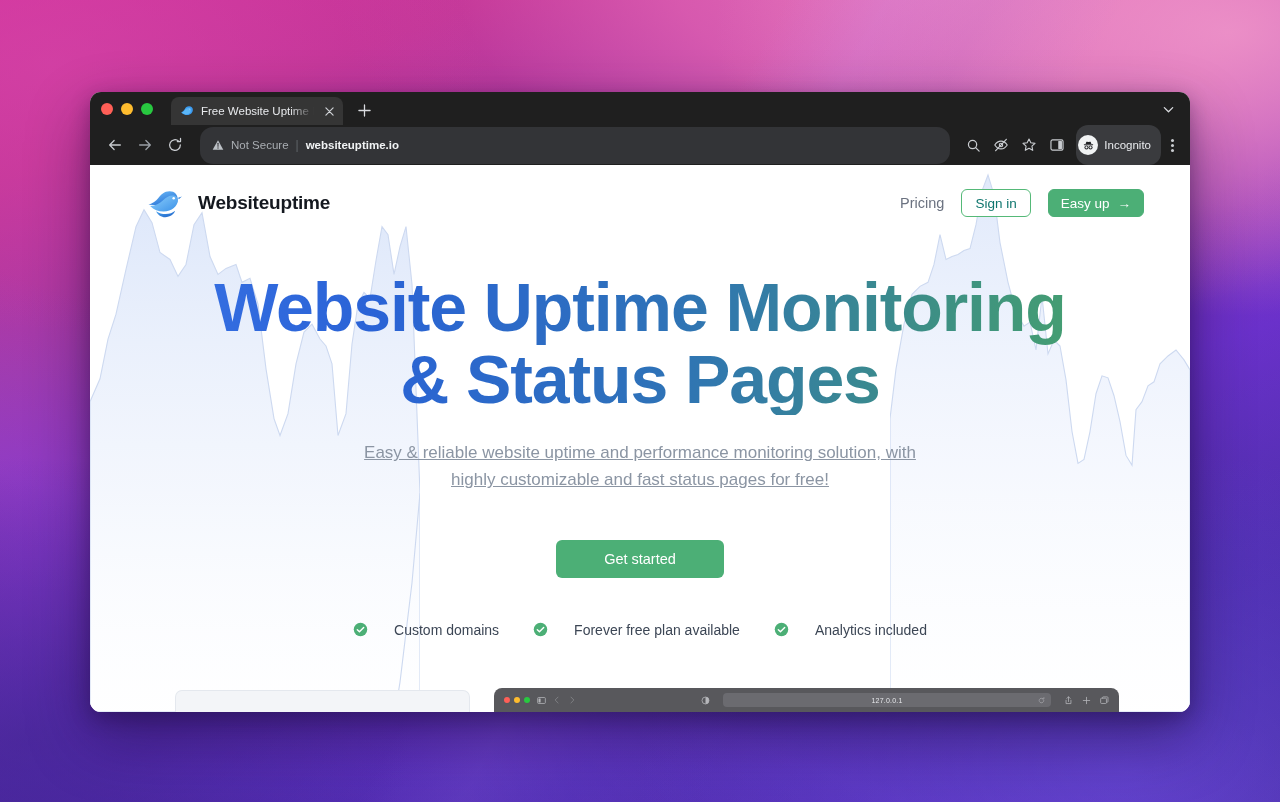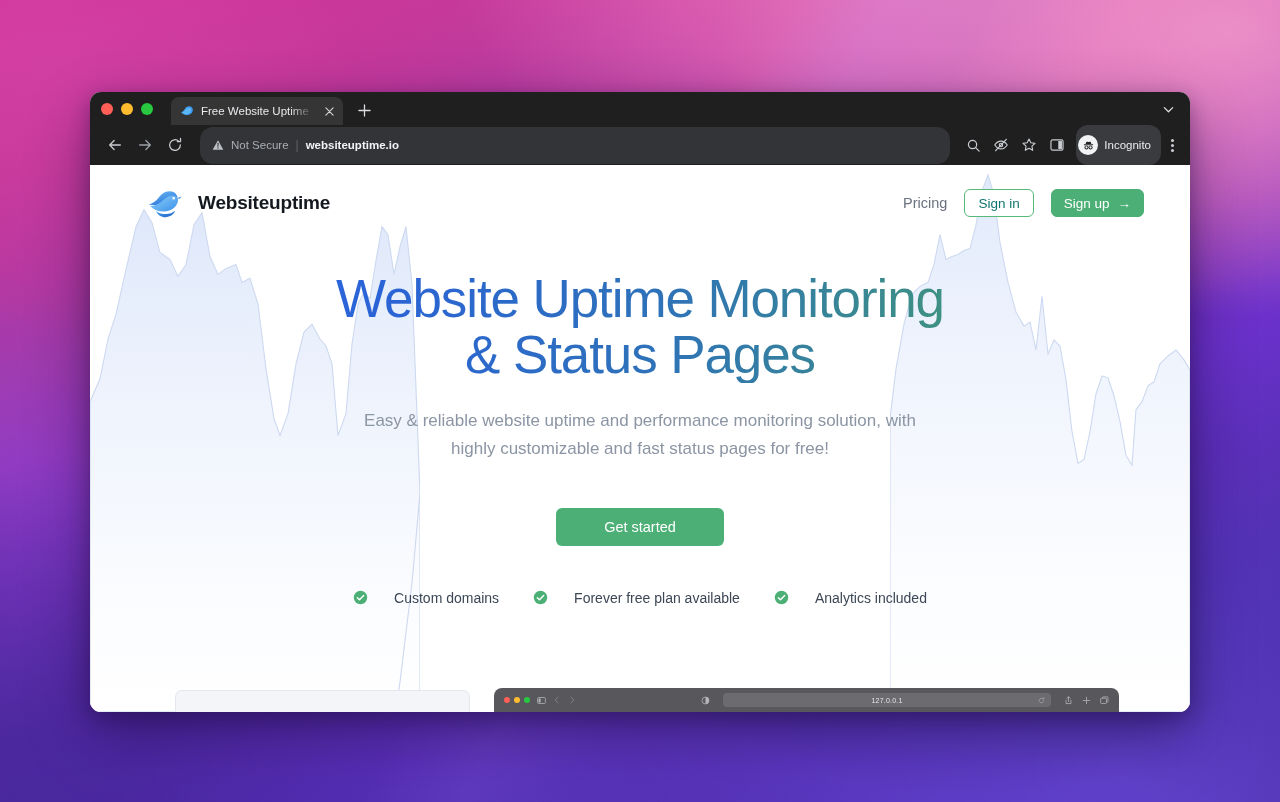--- a/index.html
+++ b/index.html
@@ -232,36 +232,37 @@
   }
 
   
   .hero {
     position: relative;
     z-index: 2;
     text-align: center;
     padding-top: 30px;
   }
   .hero h1 {
-    font-size: 53px;
+    font-size: 68px;
     line-height: 1.06;
-    font-weight: normal;
+    font-weight: bold;
     letter-spacing: -1.1px;
     background: linear-gradient(95deg, #3b74e8 0%, #2a63d6 26%, #2e72b8 52%, #3d8f85 76%, #4bab60 100%);
     -webkit-background-clip: text;
     background-clip: text;
     color: transparent;
     margin-bottom: 24px;
   }
   .hero p.sub {
     font-size: 17px;
     line-height: 1.6;
     color: #8b95a3;
     max-width: 600px;
     margin: 8px auto;
+    text-decoration: underline;
   }
   .cta-row {
     margin-top: 46px;
     display: flex;
     justify-content: center;
     gap: 6px;
   }
   .cta {
     height: 38px;
     border-radius: 6px;
@@ -526,21 +527,21 @@
             <circle cx="33.2" cy="18.2" r="1.5" fill="#ffffff"></circle>
             <path d="M38.6 17.6l4.4-1.4-3.6 3.3z" fill="#2f7fd8"></path>
           </svg>
           <span class="brand-name">Websiteuptime</span>
         </div>
 
         <div class="site-nav">
           <span class="nav-link">Pricing</span>
           <span class="btn btn-signin">Sign in</span>
           <span class="btn btn-signup">
-            <span>Sign up</span>
+            <span>Easy up</span>
             <span>→</span>
           </span>
         </div>
       </div>
 
       <div class="hero">
         <h1>
           <span>Website Uptime Monitoring</span><br>
           <span>&amp; Status Pages</span>
         </h1>

